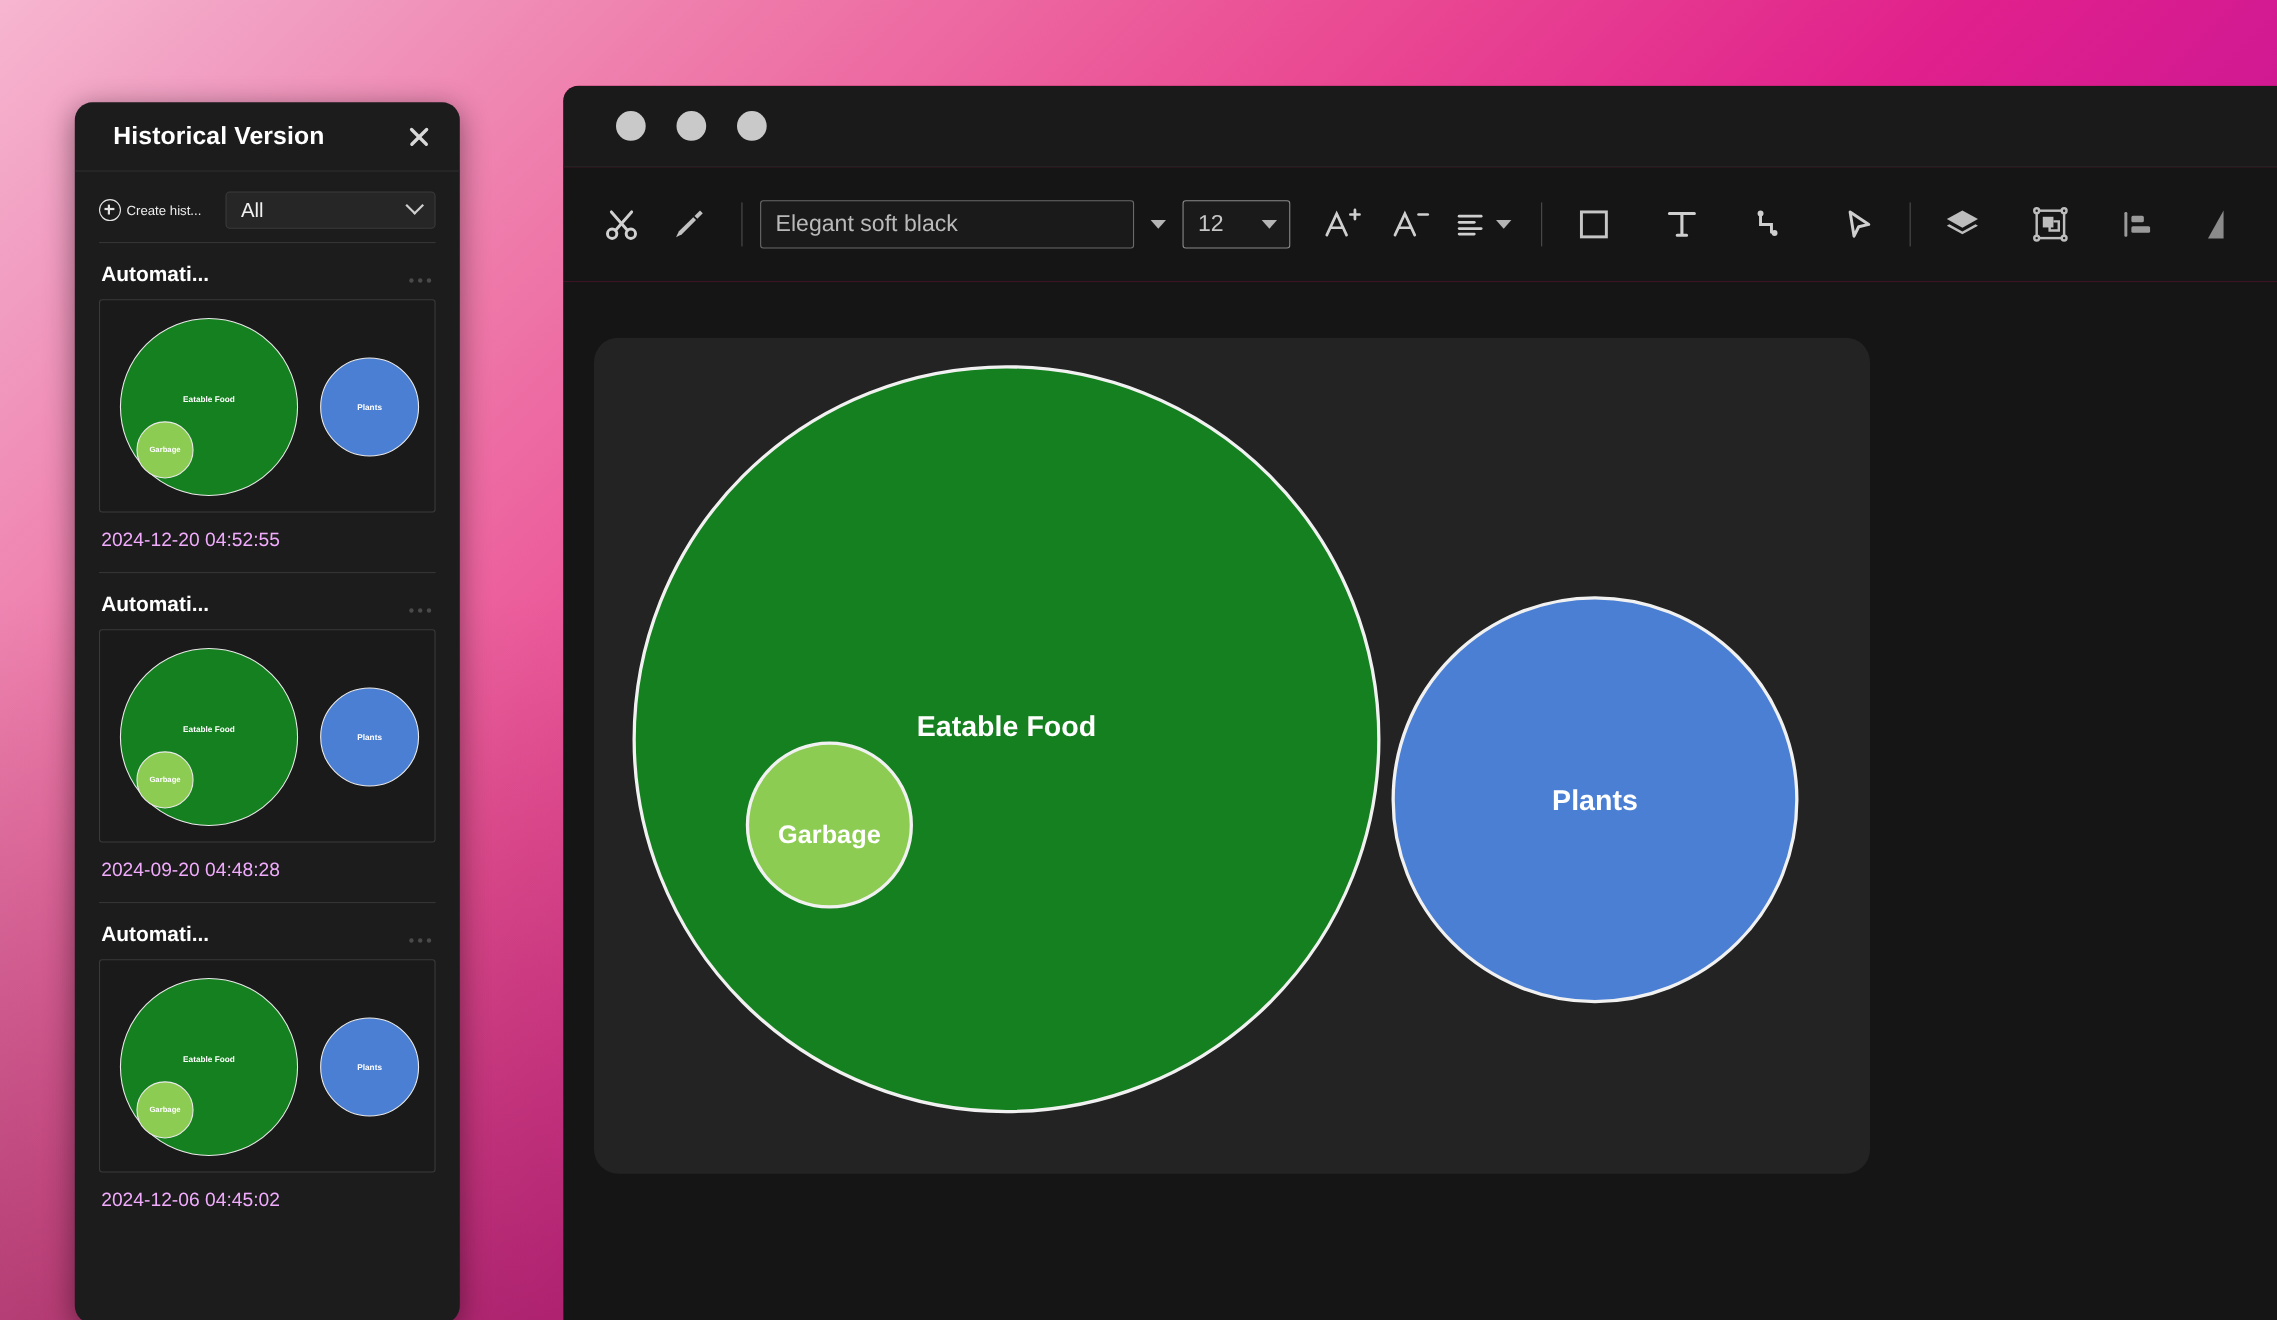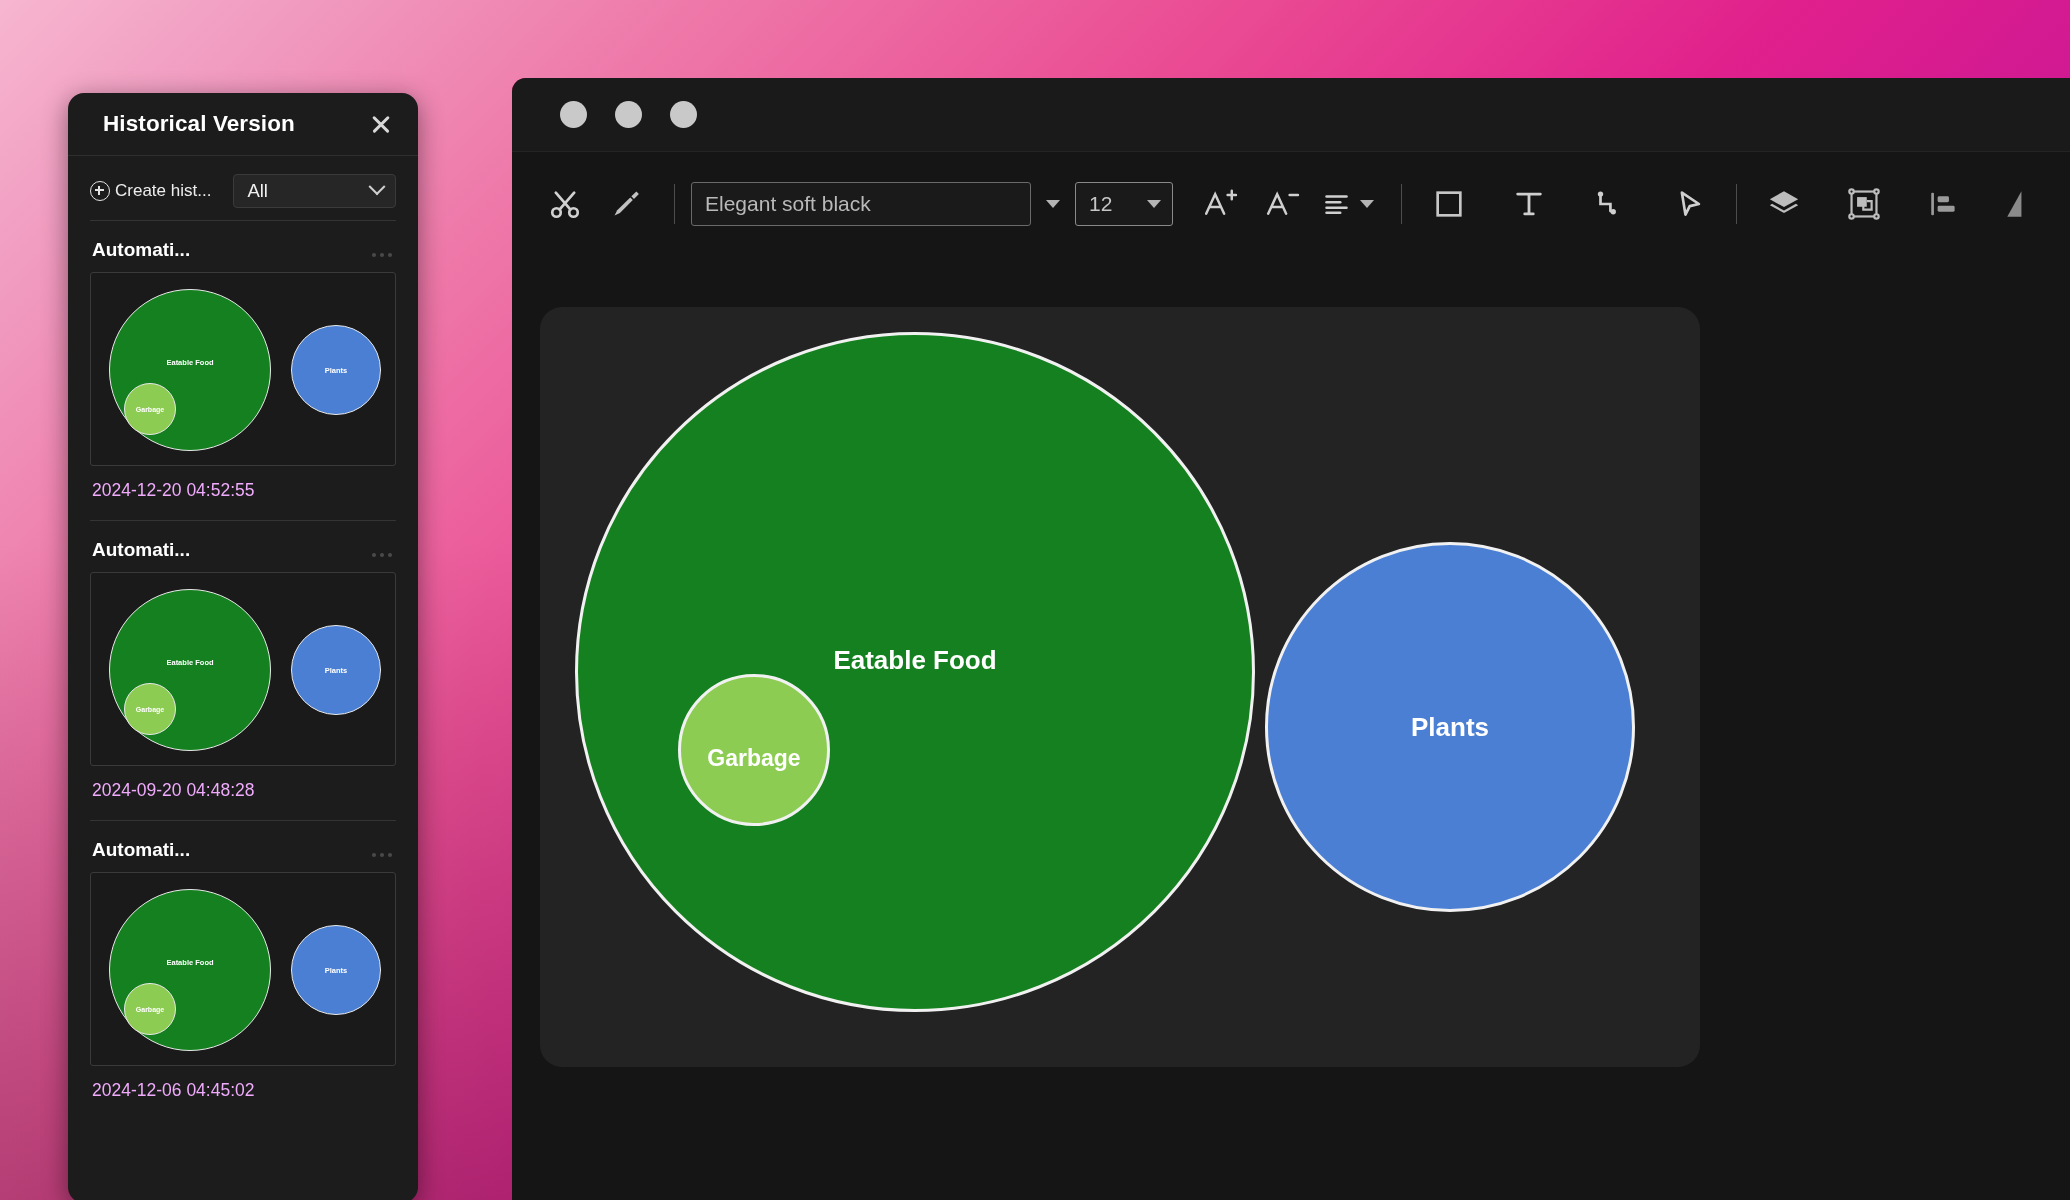--- a/index.html
+++ b/index.html
@@ -88,21 +88,21 @@
     align-items: center;
     padding: 18px 22px 0 22px;
     gap: 0;
   }
 
   .create-btn {
     display: flex;
     align-items: center;
     gap: 5px;
     color: #ededed;
-    font-size: 17px;
+    font-size: 12px;
     cursor: pointer;
     white-space: nowrap;
   }
 
   .plus-circle-icon {
     width: 20px; height: 20px;
     border: 1.8px solid #e4e4e4;
     border-radius: 50%;
     position: relative;
     flex: 0 0 auto;

